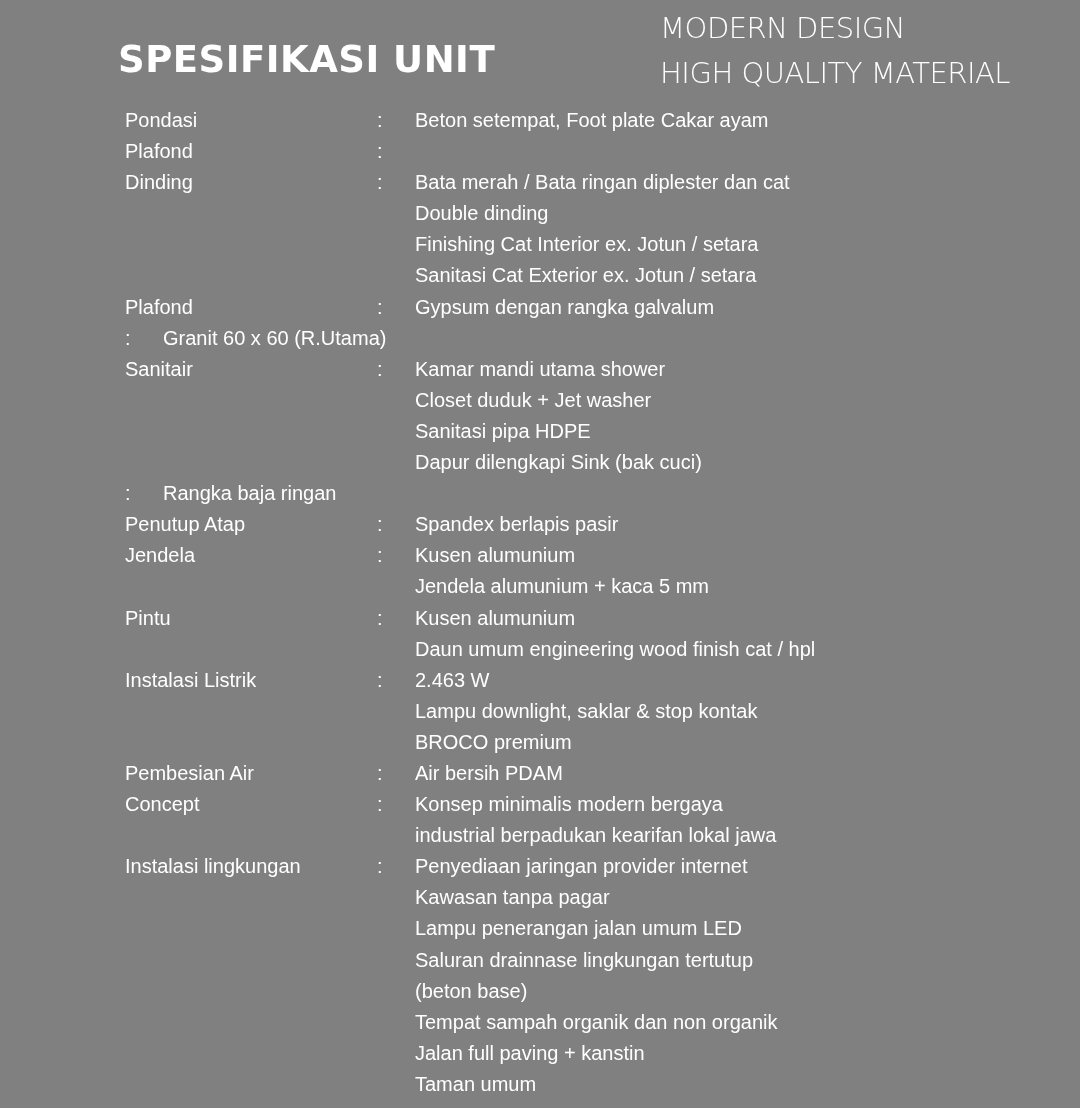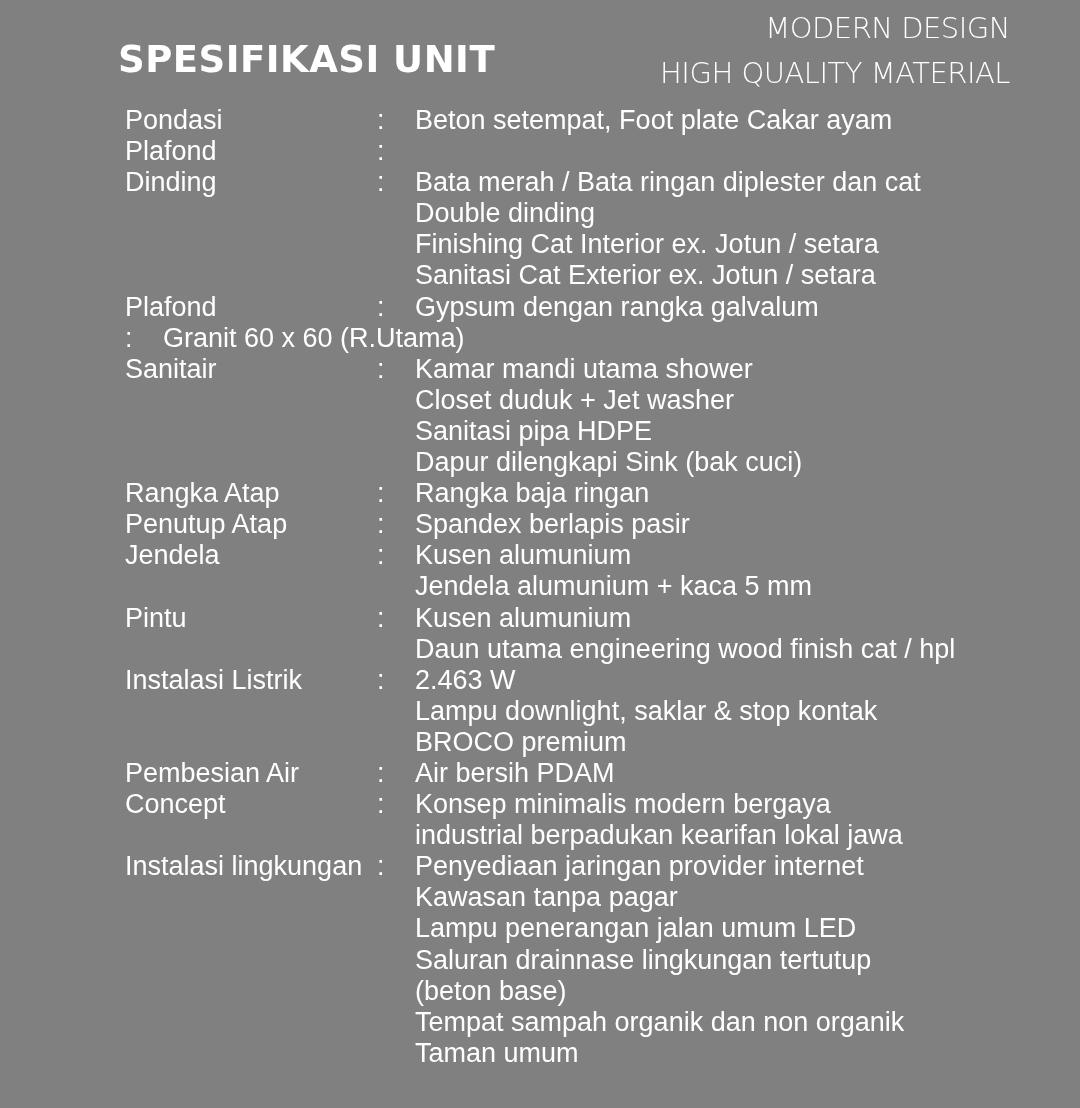--- a/index.html
+++ b/index.html
@@ -10,29 +10,29 @@
     font-family: "Liberation Sans", sans-serif;
     position: relative;
   }
   .title {
     position: absolute; left: 118px; top: 38px;
     font-family: "DejaVu Sans", sans-serif;
     font-weight: bold; font-size: 37px; letter-spacing: 0.5px;
     line-height: 44px; white-space: nowrap;
   }
   .tagline {
-    position: absolute; right: 70px; top: 6px; text-align: right;
+    position: absolute; right: 70px; top: 6px; text-align: left;
     font-family: "DejaVu Sans", sans-serif;
     font-weight: 200; font-size: 29px; line-height: 45px;
     letter-spacing: -0.5px;
   }
   .tagline div { white-space: nowrap; }
   .specs {
     position: absolute; left: 125px; top: 105px;
-    font-size: 27px; line-height: 31.1px;
+    font-size: 20px; line-height: 31.1px;
   }
   .row { display: flex; }
   .label { width: 252px; white-space: nowrap; }
   .colon { width: 38px; text-align: left; }
   .values { white-space: nowrap; }
   .values div { height: 31.1px; }
 </style>
 </head>
 <body>
 
@@ -82,21 +82,20 @@
       <div class="label">Sanitair</div>
       <div class="colon">:</div>
       <div class="values">
         <div>Kamar mandi utama shower</div>
         <div>Closet duduk + Jet washer</div>
         <div>Sanitasi pipa HDPE</div>
         <div>Dapur dilengkapi Sink (bak cuci)</div>
       </div>
     </div>
     <div class="row">
-      <div class="label">Rangka Atap</div>
       <div class="colon">:</div>
       <div class="values">
         <div>Rangka baja ringan</div>
       </div>
     </div>
     <div class="row">
       <div class="label">Penutup Atap</div>
       <div class="colon">:</div>
       <div class="values">
         <div>Spandex berlapis pasir</div>
@@ -108,21 +107,21 @@
       <div class="values">
         <div>Kusen alumunium</div>
         <div>Jendela alumunium + kaca 5 mm</div>
       </div>
     </div>
     <div class="row">
       <div class="label">Pintu</div>
       <div class="colon">:</div>
       <div class="values">
         <div>Kusen alumunium</div>
-        <div>Daun utama engineering wood finish cat / hpl</div>
+        <div>Daun umum engineering wood finish cat / hpl</div>
       </div>
     </div>
     <div class="row">
       <div class="label">Instalasi Listrik</div>
       <div class="colon">:</div>
       <div class="values">
         <div>2.463 W</div>
         <div>Lampu downlight, saklar &amp; stop  kontak</div>
         <div>BROCO premium</div>
       </div>
@@ -145,16 +144,17 @@
     <div class="row">
       <div class="label">Instalasi lingkungan</div>
       <div class="colon">:</div>
       <div class="values">
         <div>Penyediaan jaringan provider internet</div>
         <div>Kawasan tanpa pagar</div>
         <div>Lampu penerangan jalan umum LED</div>
         <div>Saluran drainnase lingkungan tertutup</div>
         <div>(beton base)</div>
         <div>Tempat sampah organik dan non organik</div>
+        <div>Jalan full paving + kanstin</div>
         <div>Taman umum</div>
       </div>
     </div>
   </div>
 
 </body></html>

